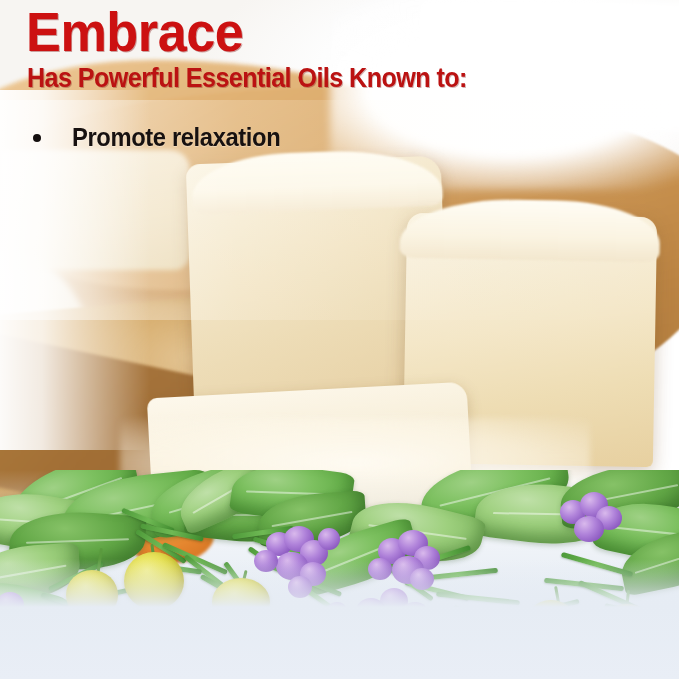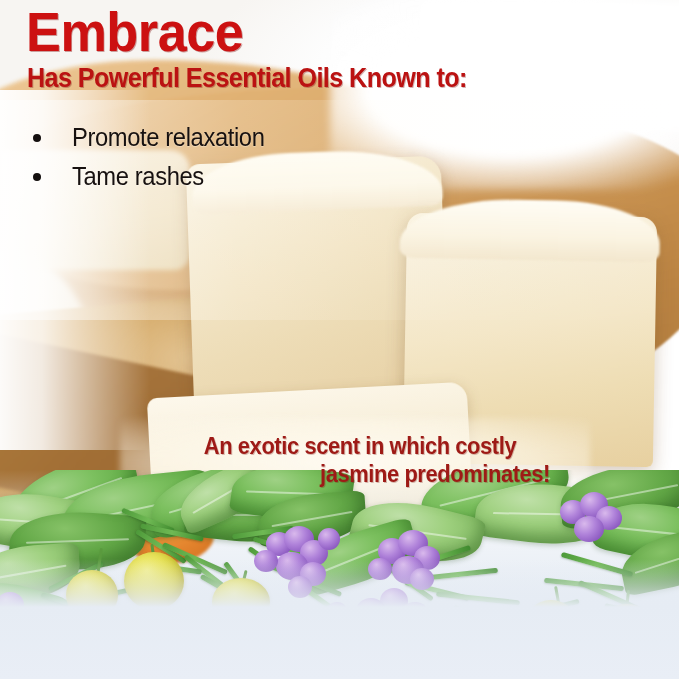--- a/index.html
+++ b/index.html
@@ -319,21 +319,21 @@
     padding: 0;
     list-style: none;
   }
   .bullet-item {
     position: relative;
     height: 39px;
     display: flex;
     align-items: center;
     padding-left: 42px;
     font-size: 25px;
-    font-weight: 400;
+    font-weight: 700;
     color: #171110;
     letter-spacing: -0.4px;
     white-space: nowrap;
   }
   .bullet-dot {
     position: absolute;
     left: 3px;
     top: 50%;
     width: 8px;
     height: 8px;
@@ -568,25 +568,17 @@
 
     <div class="title">Embrace</div>
 
     <div class="subtitle">Has Powerful Essential Oils Known to:</div>
 
     <ul class="bullet-list">
       <li class="bullet-item">
         <span class="bullet-dot"></span>
         <span class="bullet-text">Promote relaxation</span>
       </li>
-      <li class="bullet-item">
-        <span class="bullet-dot"></span>
-        <span class="bullet-text">Tame rashes</span>
-      </li>
     </ul>
 
-    <div class="caption">
-      <span class="caption-line l1">An exotic scent in which costly</span>
-      <span class="caption-line l2">jasmine predominates!</span>
-    </div>
 
   </div>
 </div>
 
 </body></html>

